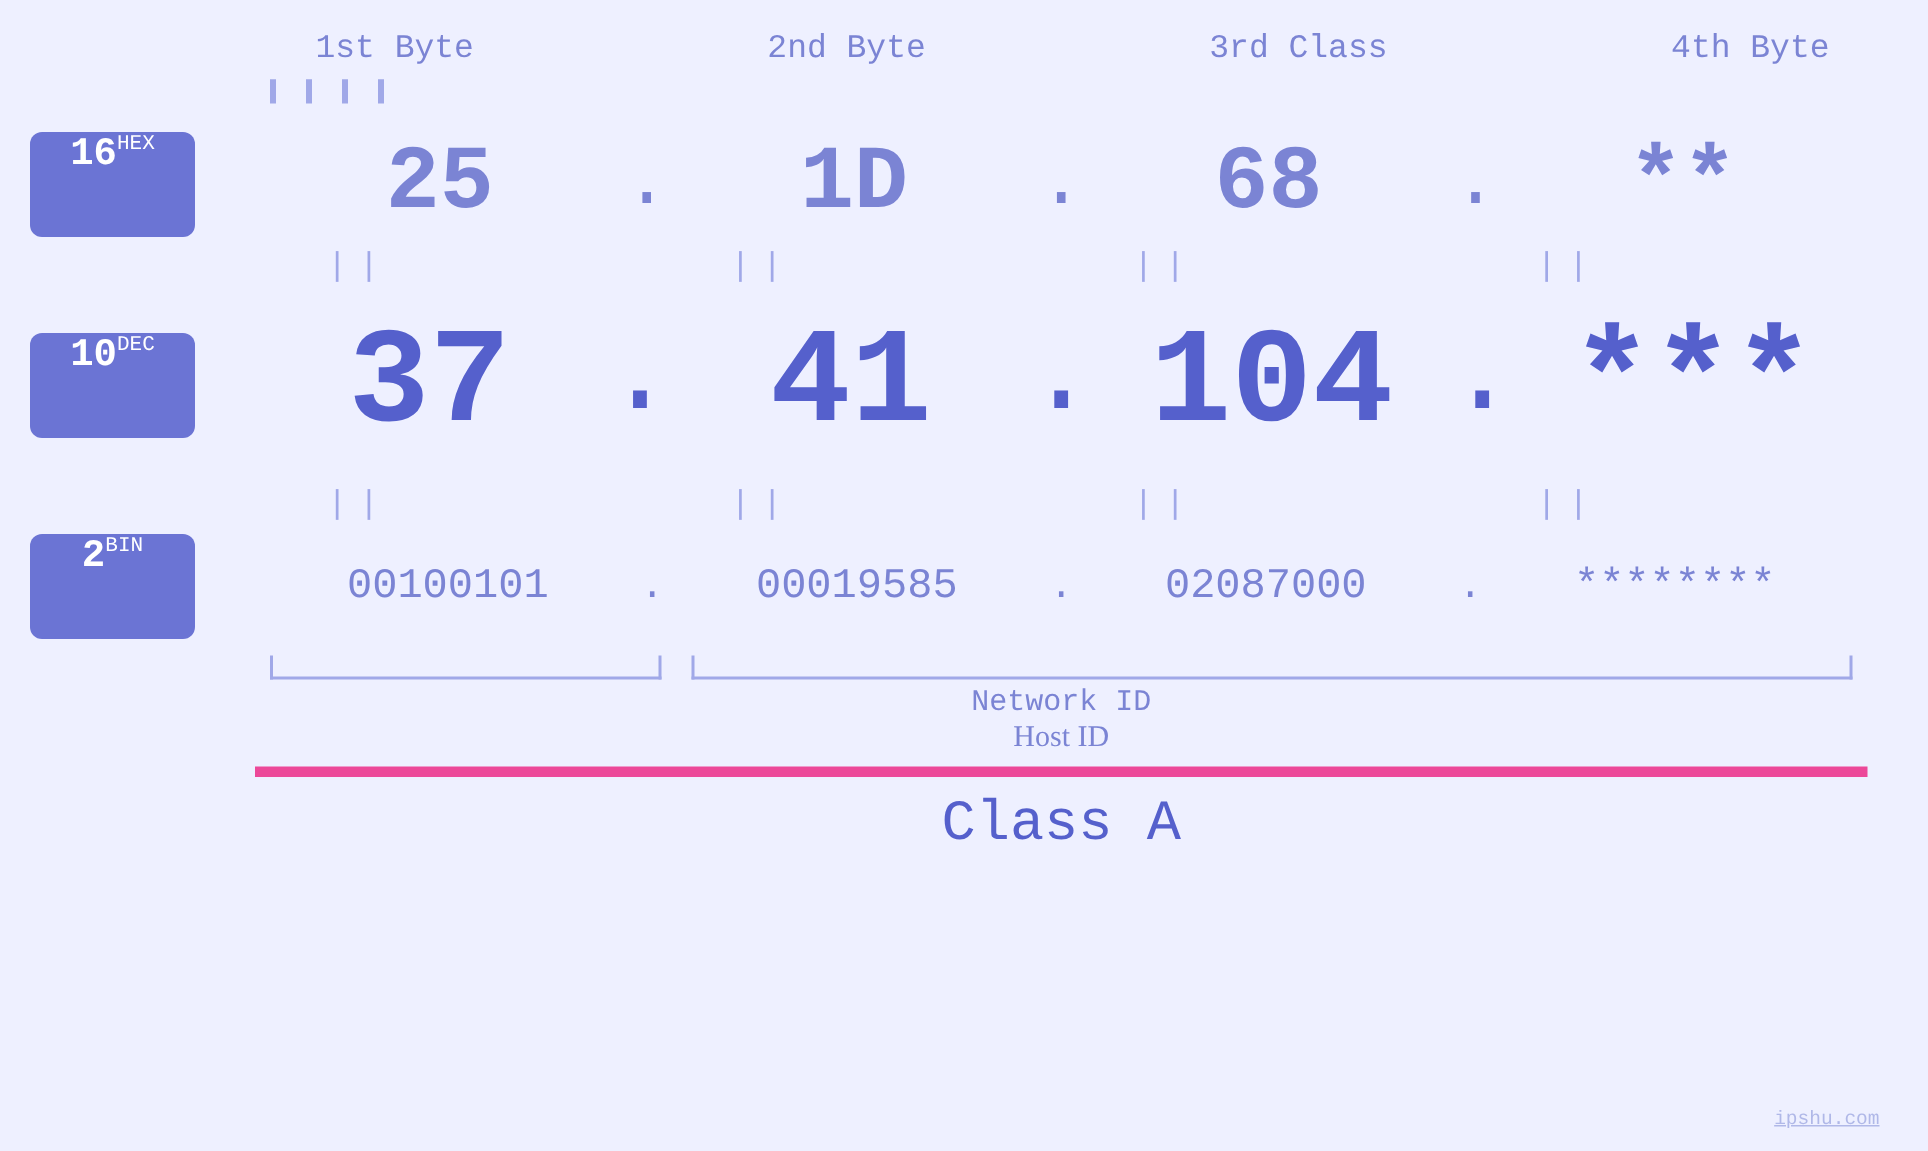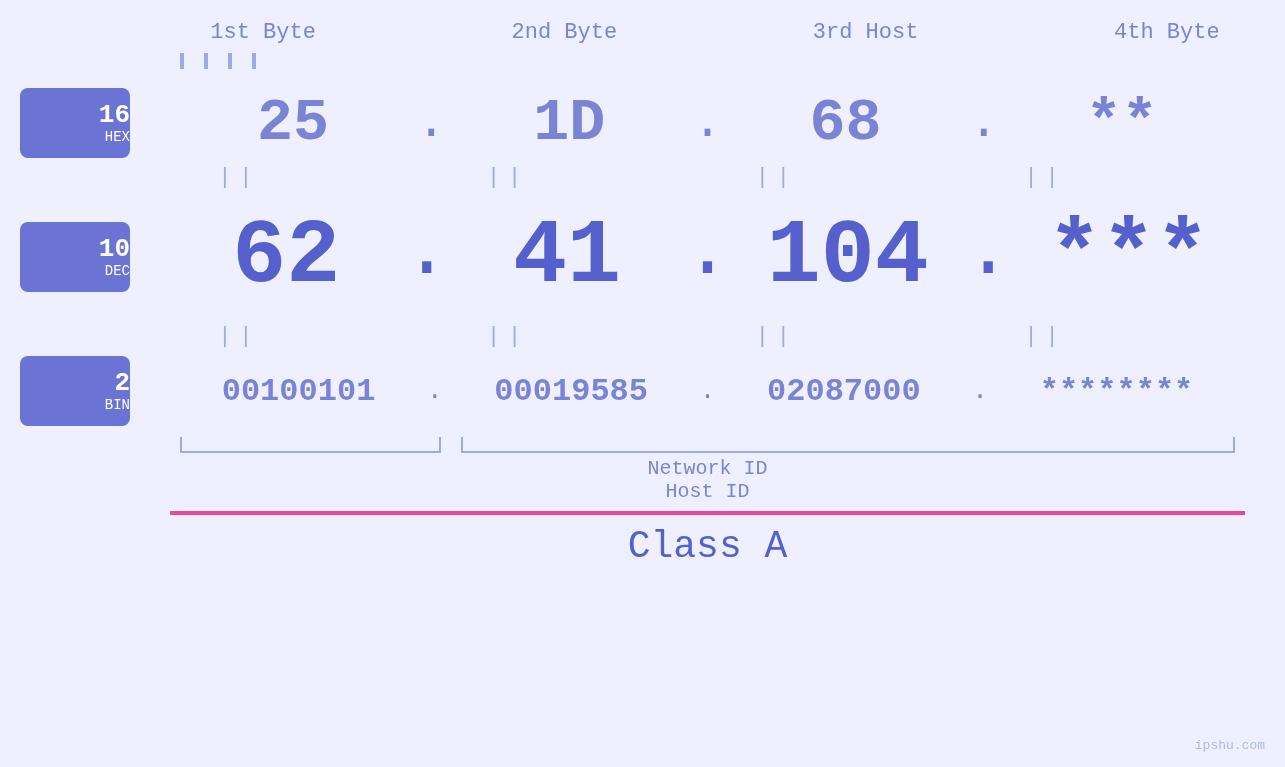--- a/index.html
+++ b/index.html
@@ -59,22 +59,21 @@
       height: 16px;
       margin: 0 10px;
     }
 
     .row-label-box {
       width: 110px;
       height: 70px;
       background-color: #6b74d4;
       border-radius: 8px;
       display: flex;
-      flex-direction: column;
-      align-items: flex-end;
+      align-items: flex-start;
       justify-content: center;
       flex-shrink: 0;
       margin-right: 20px;
     }
 
     .row-label-num {
       color: white;
       font-size: 26px;
       font-weight: bold;
       line-height: 1.1;
@@ -93,22 +92,22 @@
     }
 
     .dec-val {
       color: #5560cc;
       font-size: 90px;
       font-weight: 700;
     }
 
     .bin-val {
       color: #7b84d4;
-      font-size: 32px;
-      font-weight: 700;
+      font-size: 28px;
+      font-weight: 400;
       margin-top: 40px;
     }
 
     
     .equals-row {
       display: flex;
       margin-left: 130px;
       width: calc(100% - 130px);
       justify-content: space-around;
       margin: 2px 0;
@@ -136,48 +135,49 @@
       color: #7b84d4;
       font-size: 20px;
       font-family: 'Courier New', Courier, monospace;
     }
 
     .host-id-label {
       flex: 3;
       text-align: center;
       color: #7b84d4;
       font-size: 20px;
-      font-family: Liberation Mono, monospace;
+      font-family: Liberation Serif, serif;
     }
 
     
     .class-row {
       width: calc(100% - 130px);
       margin-left: 130px;
       margin-top: 8px;
-      border-top: 4px solid #ec4899;
+      border-top: 7px solid #ec4899;
       text-align: center;
       padding-top: 10px;
     }
 
     .class-label {
       color: #5560cc;
       font-size: 38px;
       font-family: 'Courier New', Courier, monospace;
       font-weight: 400;
     }
 
     
     .watermark {
       position: absolute;
       bottom: 14px;
-      right: 20px;
+      right: 32px;
       color: #b0b8e8;
       font-size: 13px;
       font-family: 'Courier New', Courier, monospace;
+      text-decoration: underline;
     }
 
     .byte-slot {
       flex: 1;
       text-align: center;
     }
 
     .sep {
       color: #7b84d4;
       font-size: 50px;
@@ -222,21 +222,21 @@
 <div class="main-container">
 
   <div class="header-row">
     <div class="byte-col">
       <span class="byte-label">1st Byte</span>
     </div>
     <div class="byte-col">
       <span class="byte-label">2nd Byte</span>
     </div>
     <div class="byte-col">
-      <span class="byte-label">3rd Host</span>
+      <span class="byte-label">3rd Class</span>
     </div>
     <div class="byte-col">
       <span class="byte-label">4th Byte</span>
     </div>
   </div>
 
   <div class="bracket-row">
     <div class="bracket-top"></div>
     <div class="bracket-top"></div>
     <div class="bracket-top"></div>
@@ -278,21 +278,21 @@
 
   <div style="display:flex; width:100%; align-items:center; height:130px;">
     <div class="side-label-col">
       <div class="row-label-box">
         <span class="row-label-num">10</span>
         <span class="row-label-text">DEC</span>
       </div>
     </div>
     <div class="dec-row" style="flex:1;">
       <div class="byte-slot">
-        <span class="dec-val">62</span>
+        <span class="dec-val">37</span>
       </div>
       <span class="sep-dec">.</span>
       <div class="byte-slot">
         <span class="dec-val">41</span>
       </div>
       <span class="sep-dec">.</span>
       <div class="byte-slot">
         <span class="dec-val">104</span>
       </div>
       <span class="sep-dec">.</span>

